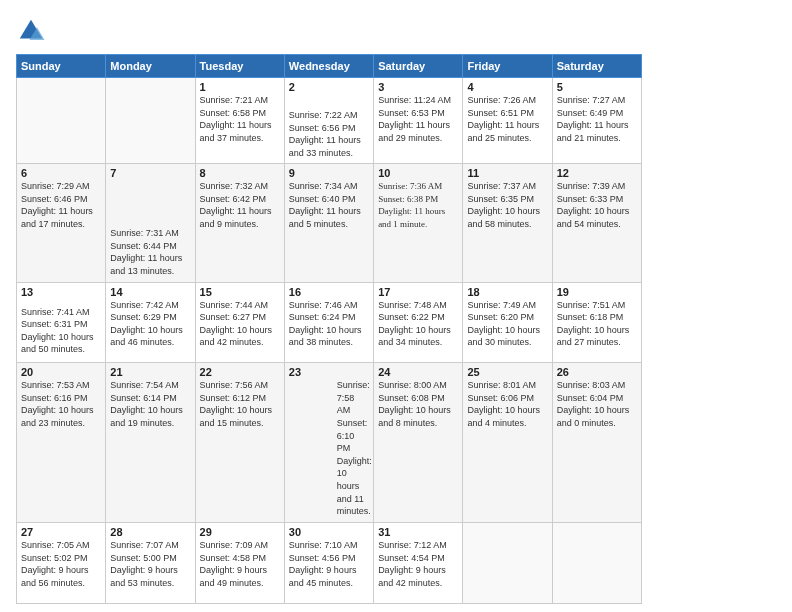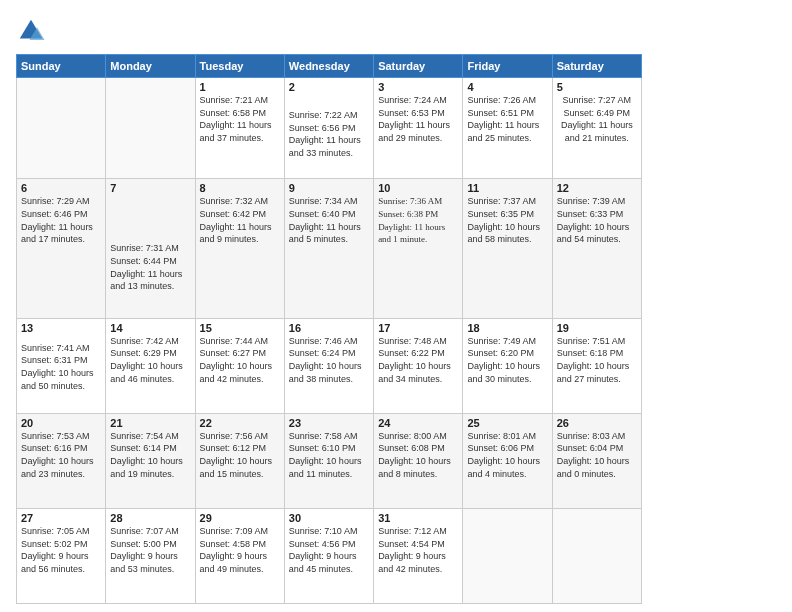--- a/index.html
+++ b/index.html
@@ -139,33 +139,33 @@
 Daylight: 11 hours and 37 minutes.</div>
           </td>
           <td>
             <span class="day-num">2</span>
             <div class="day-info" style="white-space: pre-line; margin-top: 16px;">Sunrise: 7:22 AM
 Sunset: 6:56 PM
 Daylight: 11 hours and 33 minutes.</div>
           </td>
           <td>
             <span class="day-num">3</span>
-            <div class="day-info" style="white-space: pre-line;">Sunrise: 7:24 AM
+            <div class="day-info" style="white-space: pre-line;">Sunrise: 11:24 AM
 Sunset: 6:53 PM
 Daylight: 11 hours and 29 minutes.</div>
           </td>
           <td>
             <span class="day-num">4</span>
             <div class="day-info" style="white-space: pre-line;">Sunrise: 7:26 AM
 Sunset: 6:51 PM
 Daylight: 11 hours and 25 minutes.</div>
           </td>
           <td>
             <span class="day-num">5</span>
-            <div class="day-info" style="white-space: pre-line; text-align: center;">Sunrise: 7:27 AM
+            <div class="day-info" style="white-space: pre-line;">Sunrise: 7:27 AM
 Sunset: 6:49 PM
 Daylight: 11 hours and 21 minutes.</div>
           </td>
         </tr>
         <tr class="row-shade">
           <td>
             <span class="day-num">6</span>
             <div class="day-info" style="white-space: pre-line;">Sunrise: 7:29 AM
 Sunset: 6:46 PM
 Daylight: 11 hours and 17 minutes.</div>
@@ -265,21 +265,21 @@
 Daylight: 10 hours and 19 minutes.</div>
           </td>
           <td>
             <span class="day-num">22</span>
             <div class="day-info" style="white-space: pre-line;">Sunrise: 7:56 AM
 Sunset: 6:12 PM
 Daylight: 10 hours and 15 minutes.</div>
           </td>
           <td>
             <span class="day-num">23</span>
-            <div class="day-info" style="white-space: pre-line;">Sunrise: 7:58 AM
+            <div class="day-info" style="white-space: pre-line; margin-left: 48px;">Sunrise: 7:58 AM
 Sunset: 6:10 PM
 Daylight: 10 hours and 11 minutes.</div>
           </td>
           <td>
             <span class="day-num">24</span>
             <div class="day-info" style="white-space: pre-line;">Sunrise: 8:00 AM
 Sunset: 6:08 PM
 Daylight: 10 hours and 8 minutes.</div>
           </td>
           <td>

